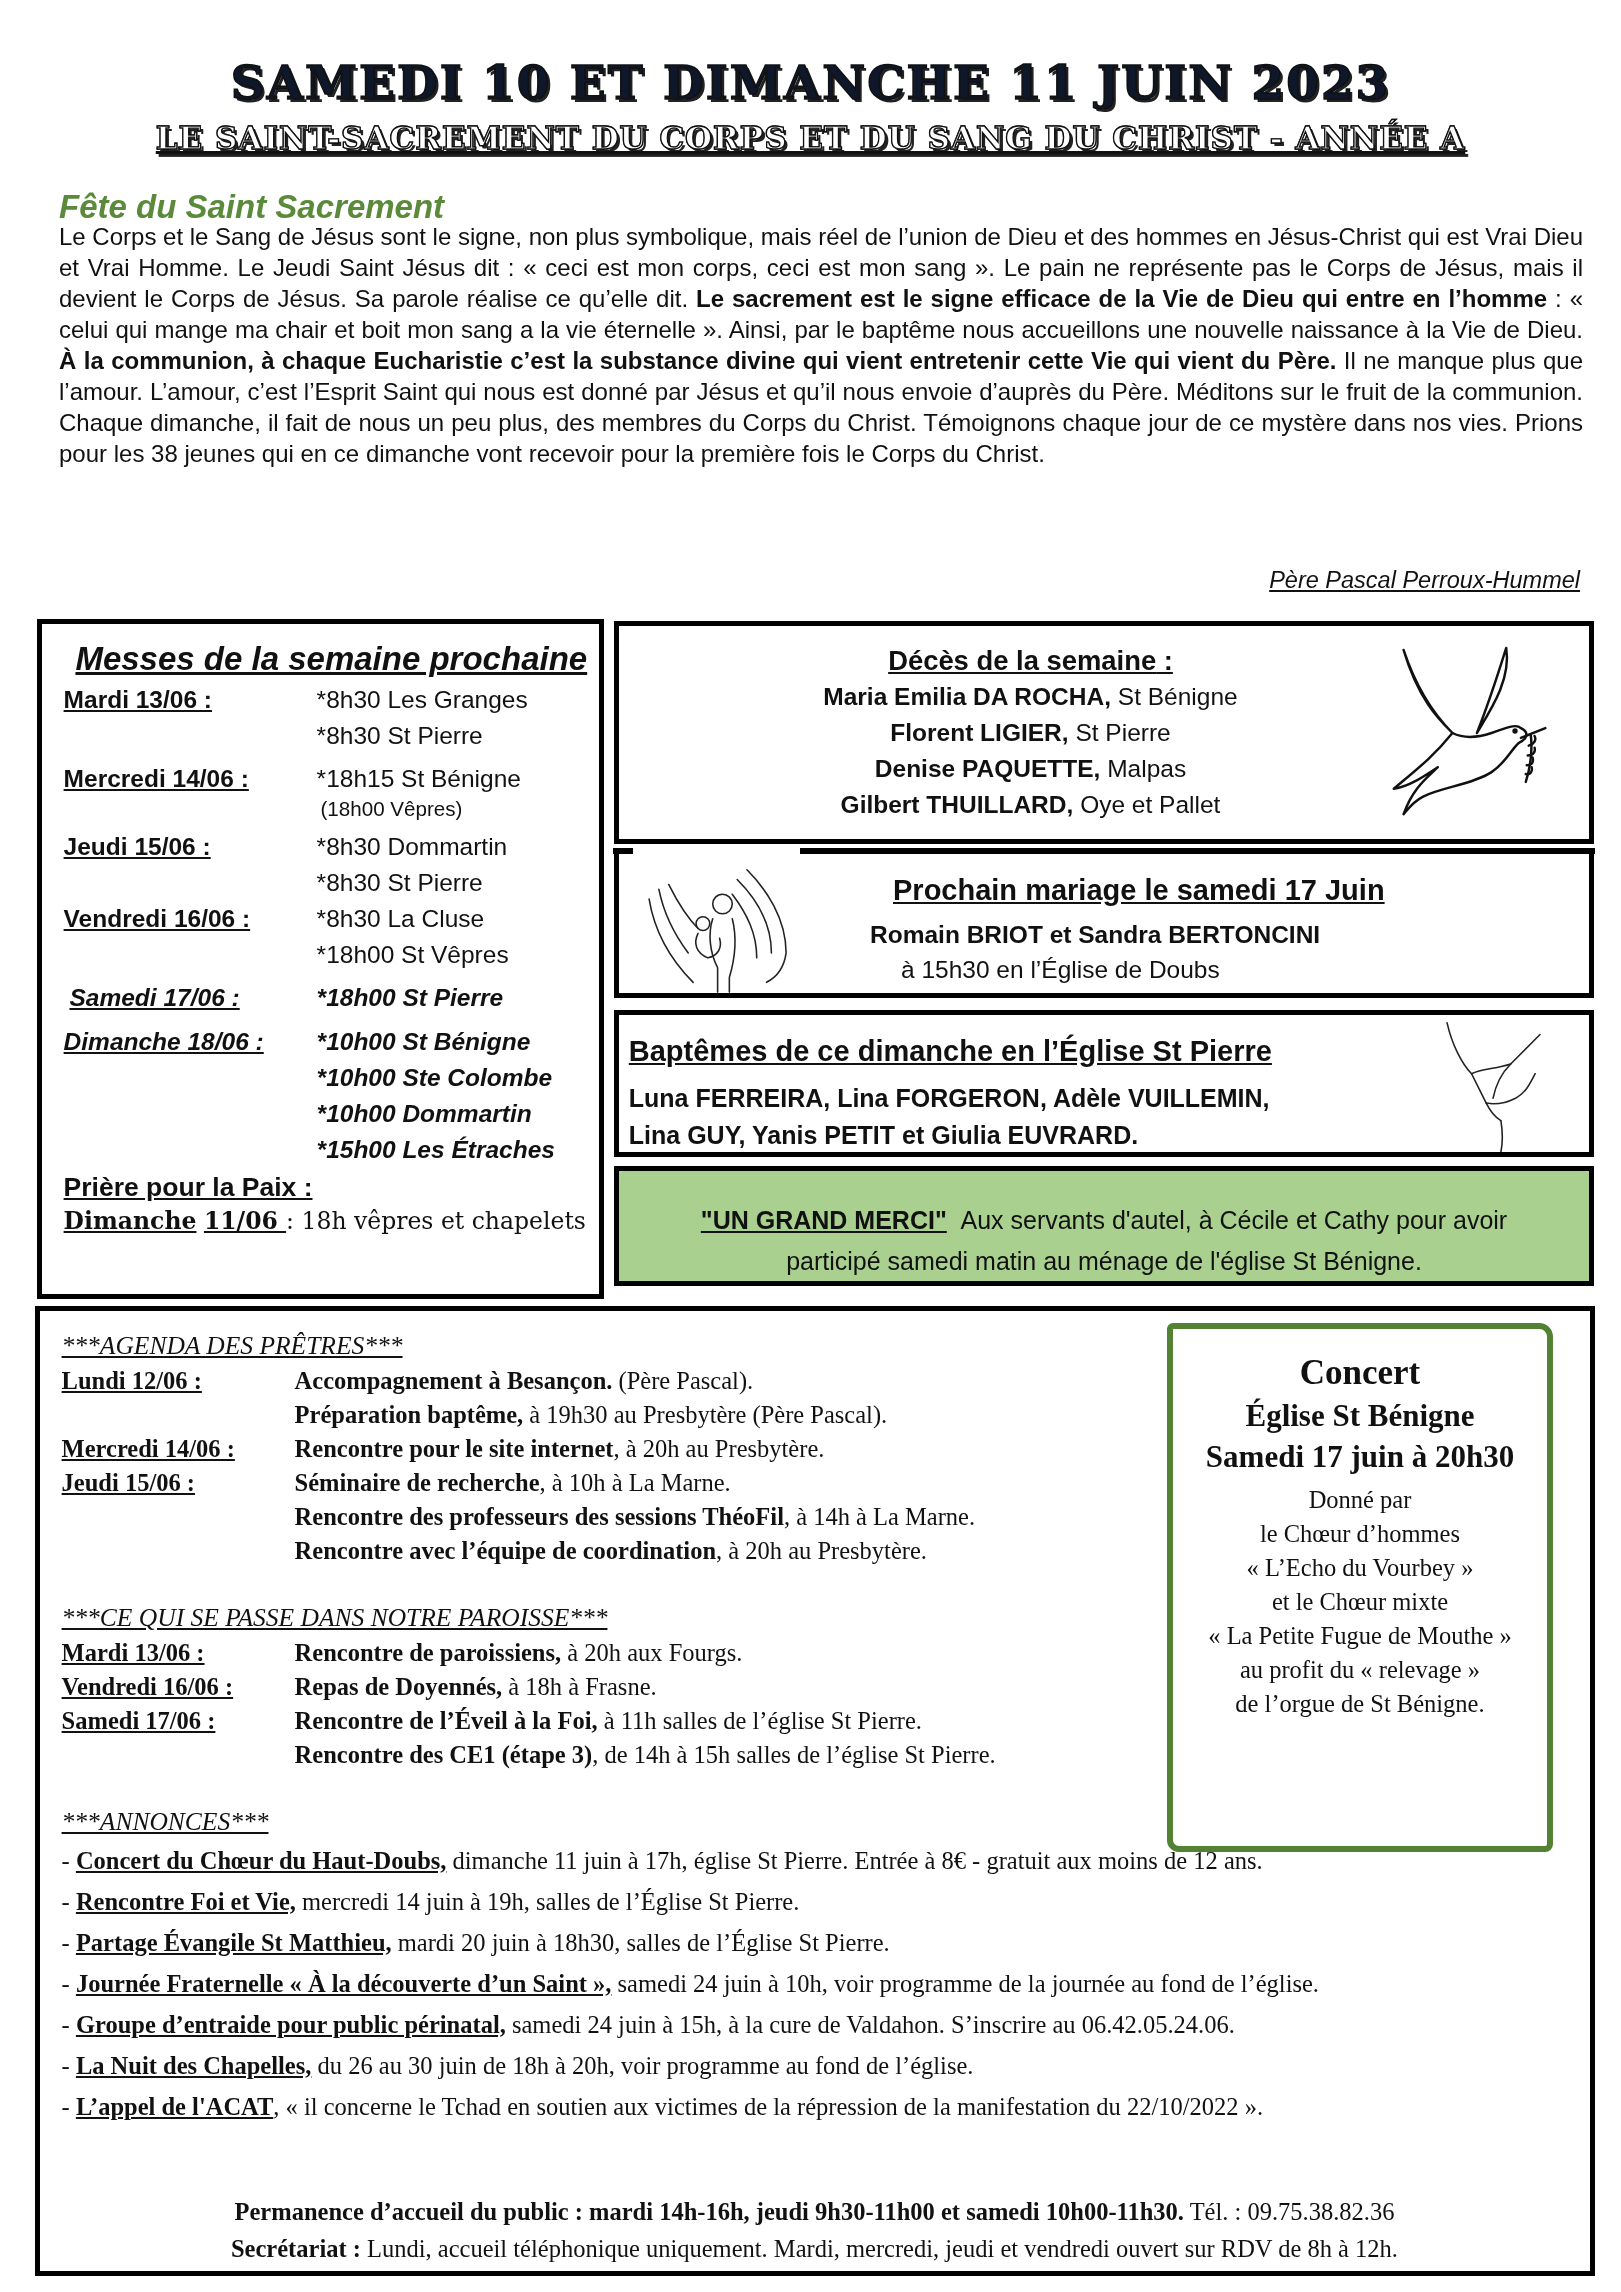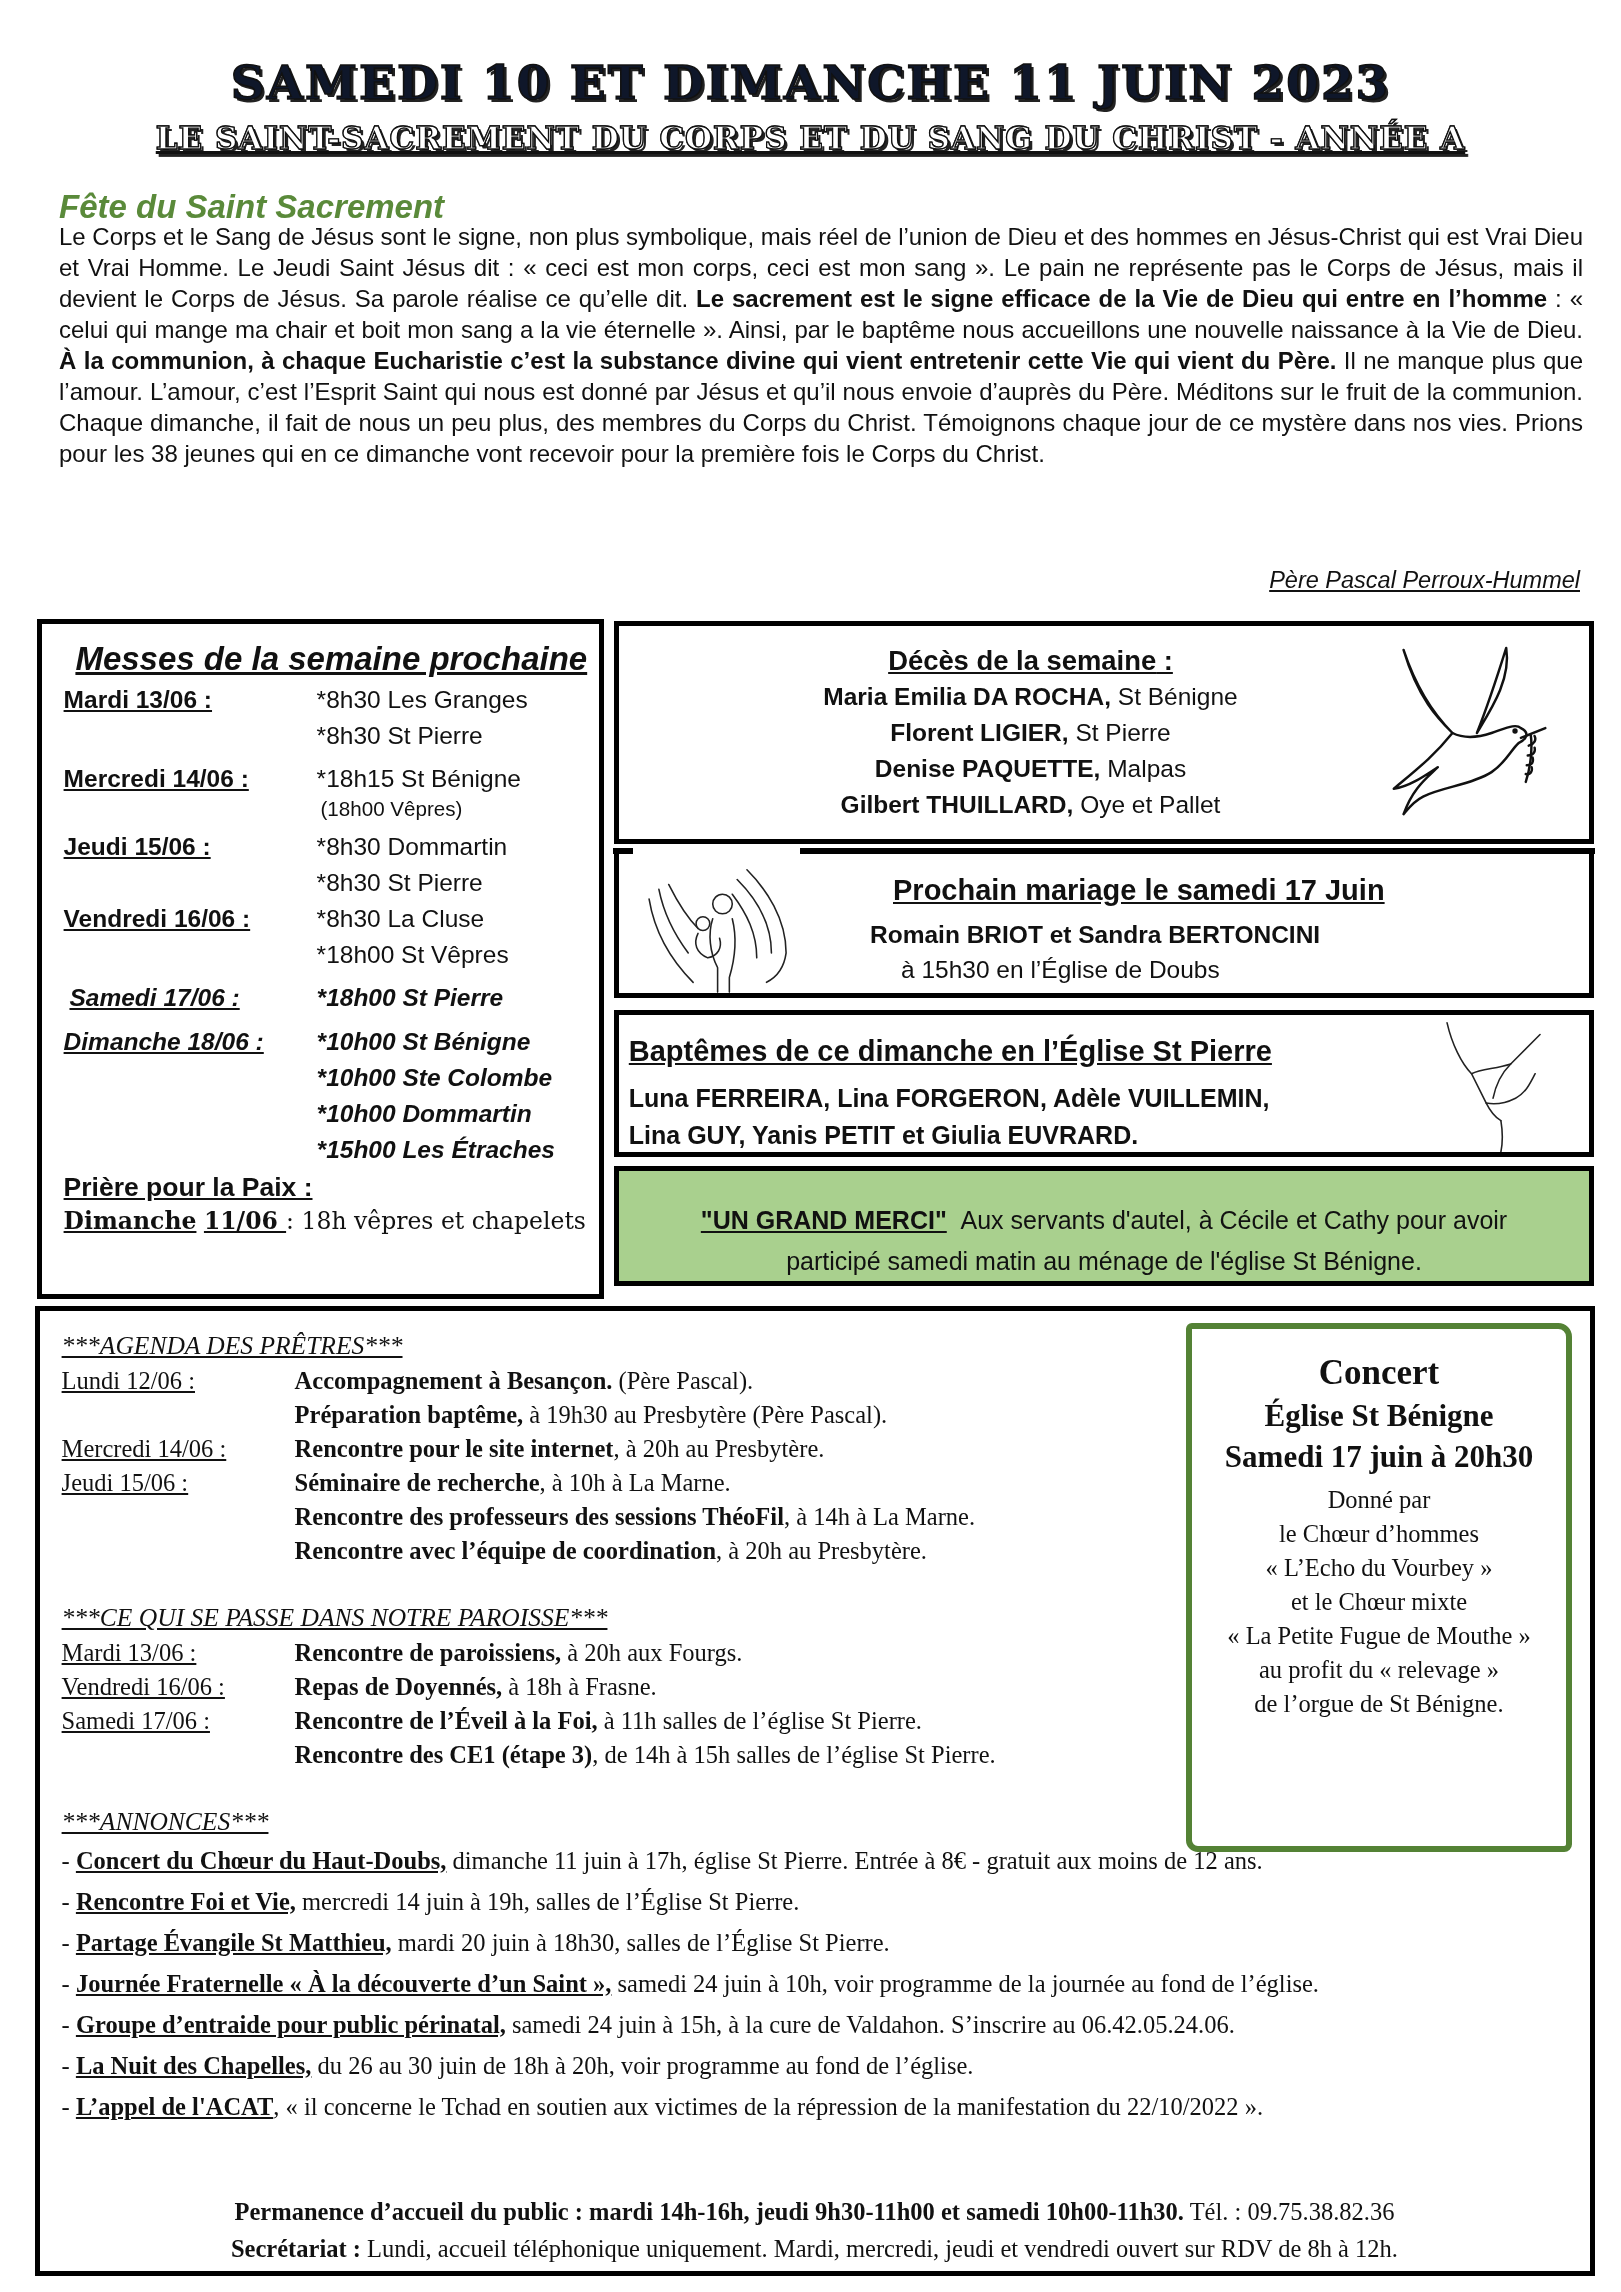--- a/index.html
+++ b/index.html
@@ -52,28 +52,28 @@
   .bap-names { position: absolute; left: 9.8px; top: 65px; font-size: 25px; font-weight: bold; line-height: 37px; }
   .hands { position: absolute; right: 39px; top: 0px; width: 108px; height: 137px; }
 
   #merci-box { left: 614px; top: 1166px; width: 980px; height: 120px; background: #a9d08e; text-align: center; padding-top: 29px; font-size: 25px; line-height: 41px; }
   .merci-title { font-weight: bold; text-decoration: underline; margin-right: 13.7px; }
 
   #agenda-box { left: 35px; top: 1306px; width: 1560px; height: 970px; }
   .agenda { position: absolute; left: 21.6px; top: 15.7px; width: 1088px; font-family: "Liberation Serif", serif; font-size: 24.5px; }
   .sec-title { font-style: italic; text-decoration: underline; font-size: 25.5px; line-height: 37px; }
   .ag-row { display: flex; line-height: 34px; }
-  .ag-day { width: 233px; text-decoration: underline; font-weight: normal; flex-shrink: 0; }
+  .ag-day { width: 233px; text-decoration: underline; font-weight: bold; flex-shrink: 0; }
   .ag-day.empty { text-decoration: none; }
   .ag-text b { font-weight: bold; margin-top: 48px; }
   .sec-gap { height: 31px; }
   .ann-line { line-height: 41px; white-space: nowrap; }
   .ann-line b { text-decoration: underline; font-weight: bold; }
 
-  .concert { position: absolute; left: 1127px; top: 11.8px; width: 386px; height: 529px; border: 6.9px solid #548235; border-radius: 5.9px 13.7px 7.8px 11.8px; text-align: center; font-family: "Liberation Serif", serif; padding-top: 21.6px; margin-left: 19px; }
+  .concert { position: absolute; left: 1127px; top: 11.8px; width: 386px; height: 529px; border: 6.9px solid #548235; border-radius: 5.9px 13.7px 7.8px 11.8px; text-align: center; font-family: "Liberation Serif", serif; padding-top: 21.6px; }
   .concert-t1 { font-size: 35px; font-weight: bold; line-height: 45px; }
   .concert-t2 { font-size: 31px; font-weight: bold; line-height: 41px; }
   .concert-body { font-size: 24.5px; line-height: 34px; margin-top: 5.9px; }
   .concert-entry { font-size: 24.5px; line-height: 34px; margin-top: 15.7px; }
 
   .footer { position: absolute; left: 0; width: 1549px; text-align: center; font-family: "Liberation Serif", serif; font-size: 24.5px; line-height: 37px; }
   .footer b { font-weight: bold; }
 </style>
 </head>
 <body>

